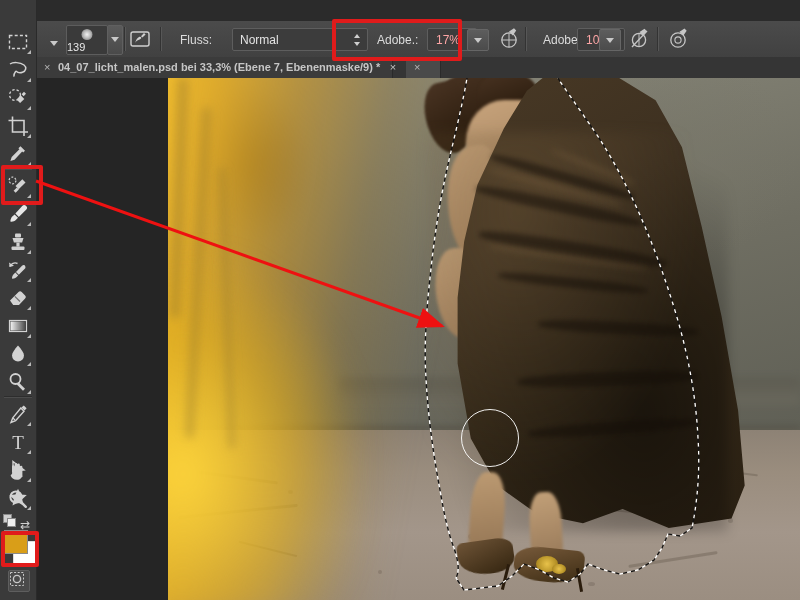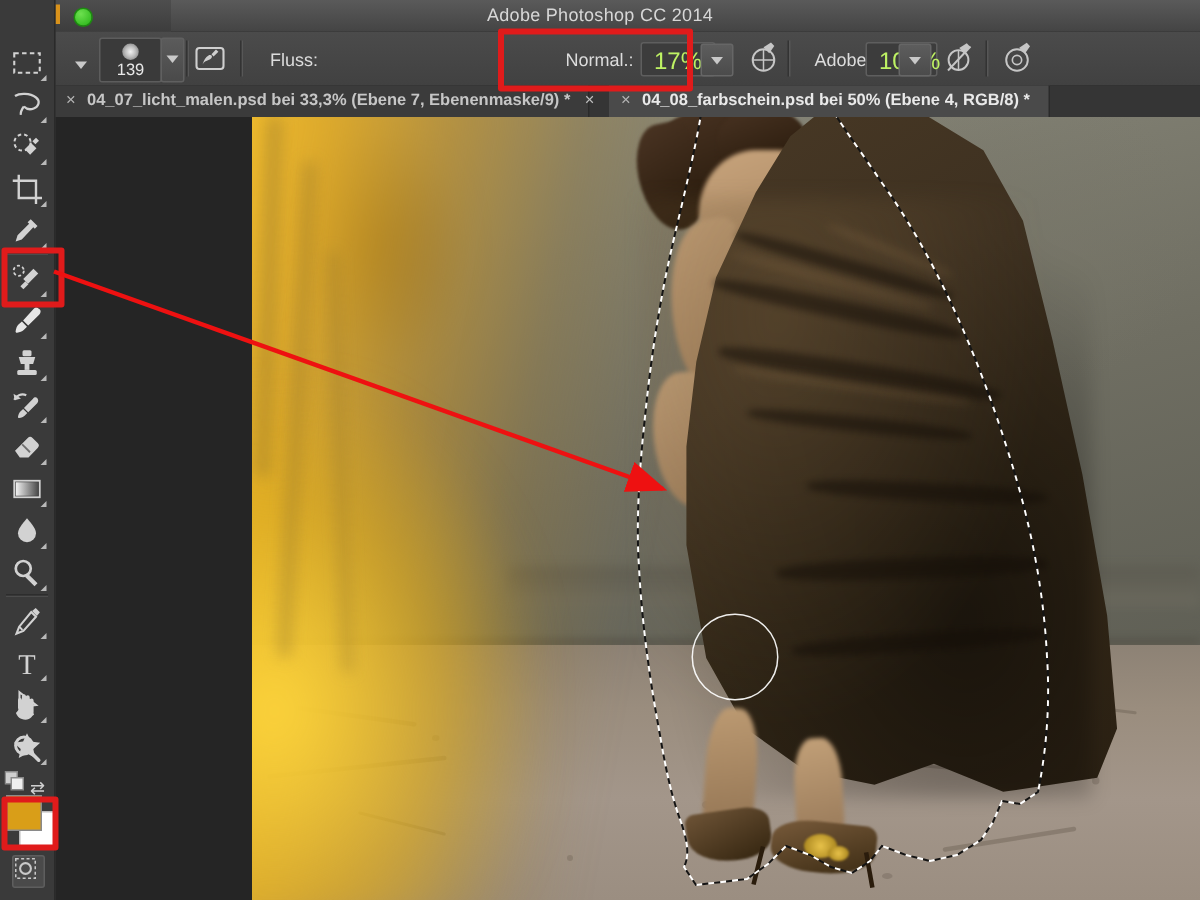--- a/index.html
+++ b/index.html
@@ -24,39 +24,39 @@
     background:linear-gradient(#4b4b4b,#414141);border-bottom:1px solid #2a2a2a;}
   .ob-preset{position:absolute;left:4px;top:6px;width:26px;height:24px;}
   .caret{width:0;height:0;border-left:4px solid transparent;border-right:4px solid transparent;
     border-top:5px solid #c9c9c9;}
   .tri-sm{position:absolute;left:10px;top:14px;}
   .brushbox{position:absolute;left:30px;top:4px;width:40px;height:28px;background:#3a3a3a;
     border:1px solid #5d5d5d;border-radius:2px;}
   .brushdot{position:absolute;left:50%;top:3px;transform:translateX(-50%);
     width:11px;height:11px;border-radius:50%;
     background:radial-gradient(circle,#f2f2f2 0%,#bdbdbd 45%,#6a6a6a 100%);}
-  .brushnum{position:absolute;left:0;bottom:1px;width:40px;text-align:center;
+  .brushnum{position:absolute;left:0;bottom:1px;width:40px;text-align:left;
     font-size:11px;color:#e8e8e8;}
   .sizestep{position:absolute;left:71px;top:4px;width:14px;height:28px;
     background:linear-gradient(#5b5b5b,#4a4a4a);border:1px solid #606060;border-radius:2px;}
   .sizestep .caret{position:absolute;left:3px;top:11px;}
   .ob-sep{position:absolute;top:6px;width:1px;height:24px;background:#333;
     box-shadow:1px 0 0 #575757;}
   .brushpanel{position:absolute;left:92px;top:6px;width:24px;height:24px;}
   .lbl{position:absolute;color:#dcdcdc;font-size:12px;line-height:14px;}
   .combo{position:absolute;background:#3c3c3c;border:1px solid #5e5e5e;border-radius:2px;
     color:#e4e4e4;font-size:12px;}
   .combo .val{position:absolute;left:7px;top:4px;}
   .updown{position:absolute;right:6px;top:4px;width:7px;height:14px;}
   .updown i{position:absolute;left:0;width:0;height:0;
     border-left:3.5px solid transparent;border-right:3.5px solid transparent;}
   .updown i.u{top:1px;border-bottom:4px solid #cfcfcf;}
   .updown i.d{bottom:1px;border-top:4px solid #cfcfcf;}
   .numfield{position:absolute;background:#3c3c3c;border:1px solid #5e5e5e;border-radius:2px;
-    color:#bef264;font-size:16px;}
+    color:#fca5a5;font-size:12px;}
   .numfield span{position:absolute;left:8px;top:4px;}
   .popbtn{position:absolute;width:20px;height:20px;border-radius:2px;
     background:linear-gradient(#5d5d5d,#4b4b4b);border:1px solid #666;}
   .popbtn .caret{position:absolute;left:6px;top:8px;}
   .icobtn{position:absolute;width:24px;height:24px;}
 
   
   .tabbar{position:absolute;left:36px;top:57px;width:764px;height:21px;background:#353535;
     border-bottom:1px solid #222;}
   .tab{position:absolute;top:0;height:21px;line-height:21px;font-size:11px;color:#c6c6c6;
@@ -146,27 +146,20 @@
 
   
   .annot-rect{position:absolute;border:4px solid #e01b1b;border-radius:2px;}
   .annot-svg{position:absolute;left:0;top:0;width:800px;height:600px;pointer-events:none;}
 </style>
 </head>
 <body>
 
 <div class="app">
 
-  <div class="titlebar">
-    <div class="tt">Adobe Photoshop CC 2014</div>
-    <div class="winbtns">
-      <div class="amber"></div>
-      <div class="dot green"></div>
-    </div>
-  </div>
 
   <div class="optbar">
 
     <div class="ob-preset">
       <div class="caret tri-sm"></div>
     </div>
 
     <div class="brushbox">
       <div class="brushdot"></div>
       <div class="brushnum">139</div>
@@ -181,22 +174,29 @@
       <svg width="24" height="24" viewBox="0 0 24 24" aria-hidden="true">
         <rect x="3" y="5" width="18" height="14" rx="2" fill="none" stroke="#cfcfcf" stroke-width="1.4"></rect>
         <path d="M7 16c1-3 2-5 4-6 1.5-.8 3 .3 2 1.6-1 1.3-3 1.6-4 2.2-1 .6-1.6 1.4-2 2.2z" fill="#cfcfcf"></path>
         <path d="M13 9.2l3-3.2 1.6 1.5-3.2 3.1z" fill="#cfcfcf"></path>
       </svg>
     </div>
 
     <div class="ob-sep" style="left:124px"></div>
 
     <div class="lbl" style="left:144px;top:12px">Fluss:</div>
-
-    <div class="lbl" style="left:341px;top:12px">Normal.:</div>
+    <div class="combo" style="left:196px;top:7px;width:134px;height:21px">
+      <div class="val">Normal</div>
+      <div class="updown">
+        <i class="u"></i>
+          <i class="d"></i>
+      </div>
+    </div>
+
+    <div class="lbl" style="left:341px;top:12px">Adobe.:</div>
     <div class="numfield" style="left:391px;top:7px;width:48px;height:21px">
       <span>17%</span>
     </div>
     <div class="popbtn" style="left:431px;top:8px">
       <div class="caret"></div>
     </div>
 
     <div class="icobtn" style="left:460px;top:6px">
       <svg width="24" height="24" viewBox="0 0 24 24" aria-hidden="true">
         <circle cx="13" cy="13" r="7.2" fill="none" stroke="#c6c6c6" stroke-width="1.3"></circle>
@@ -236,21 +236,20 @@
   </div>
 
   <div class="tabbar">
     <div class="tab" style="left:0">
       <span class="x">×</span>
       <span>04_07_licht_malen.psd bei 33,3% (Ebene 7, Ebenenmaske/9) *</span>
     </div>
     <div class="tabclose" style="left:349px">×</div>
     <div class="tab active" style="left:370px">
       <span class="x">×</span>
-      <span>04_08_farbschein.psd bei 50% (Ebene 4, RGB/8) *</span>
     </div>
   </div>
 
   <div class="workspace">
     <div class="canvas">
 
       <div class="layer">
         <div class="wall"></div>
         <div class="wallstripe"></div>
         <div class="floorline"></div>

